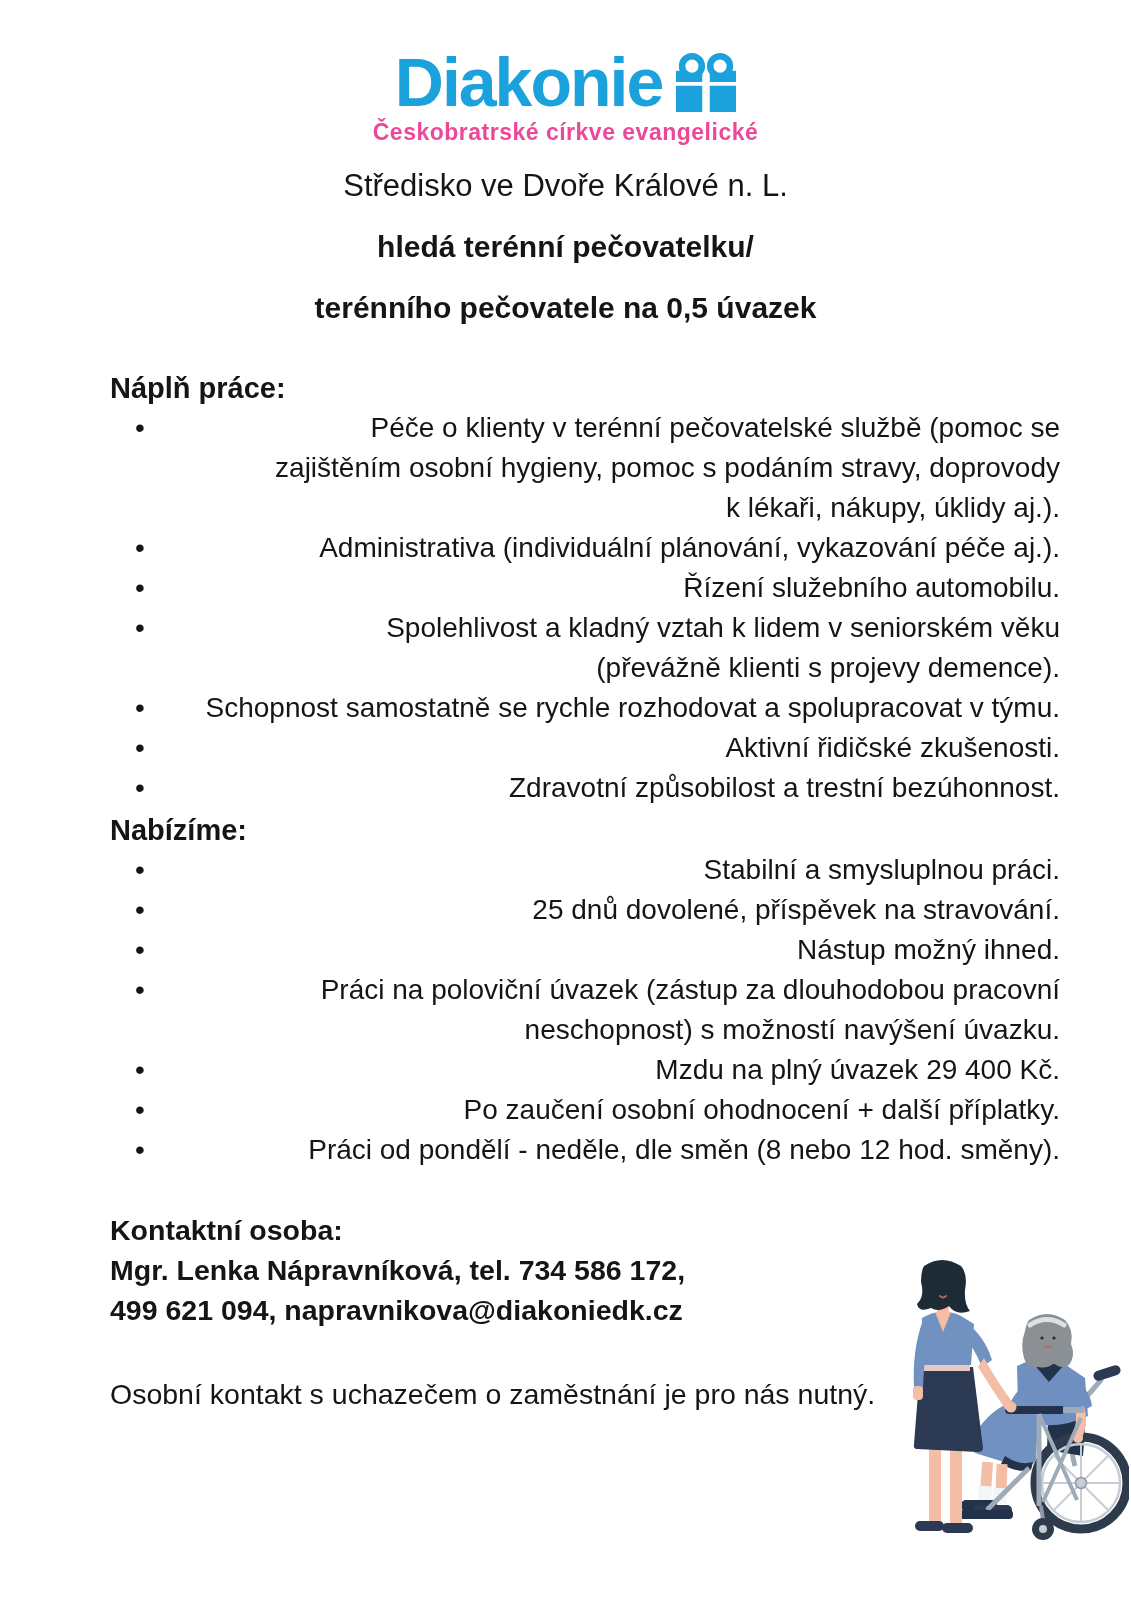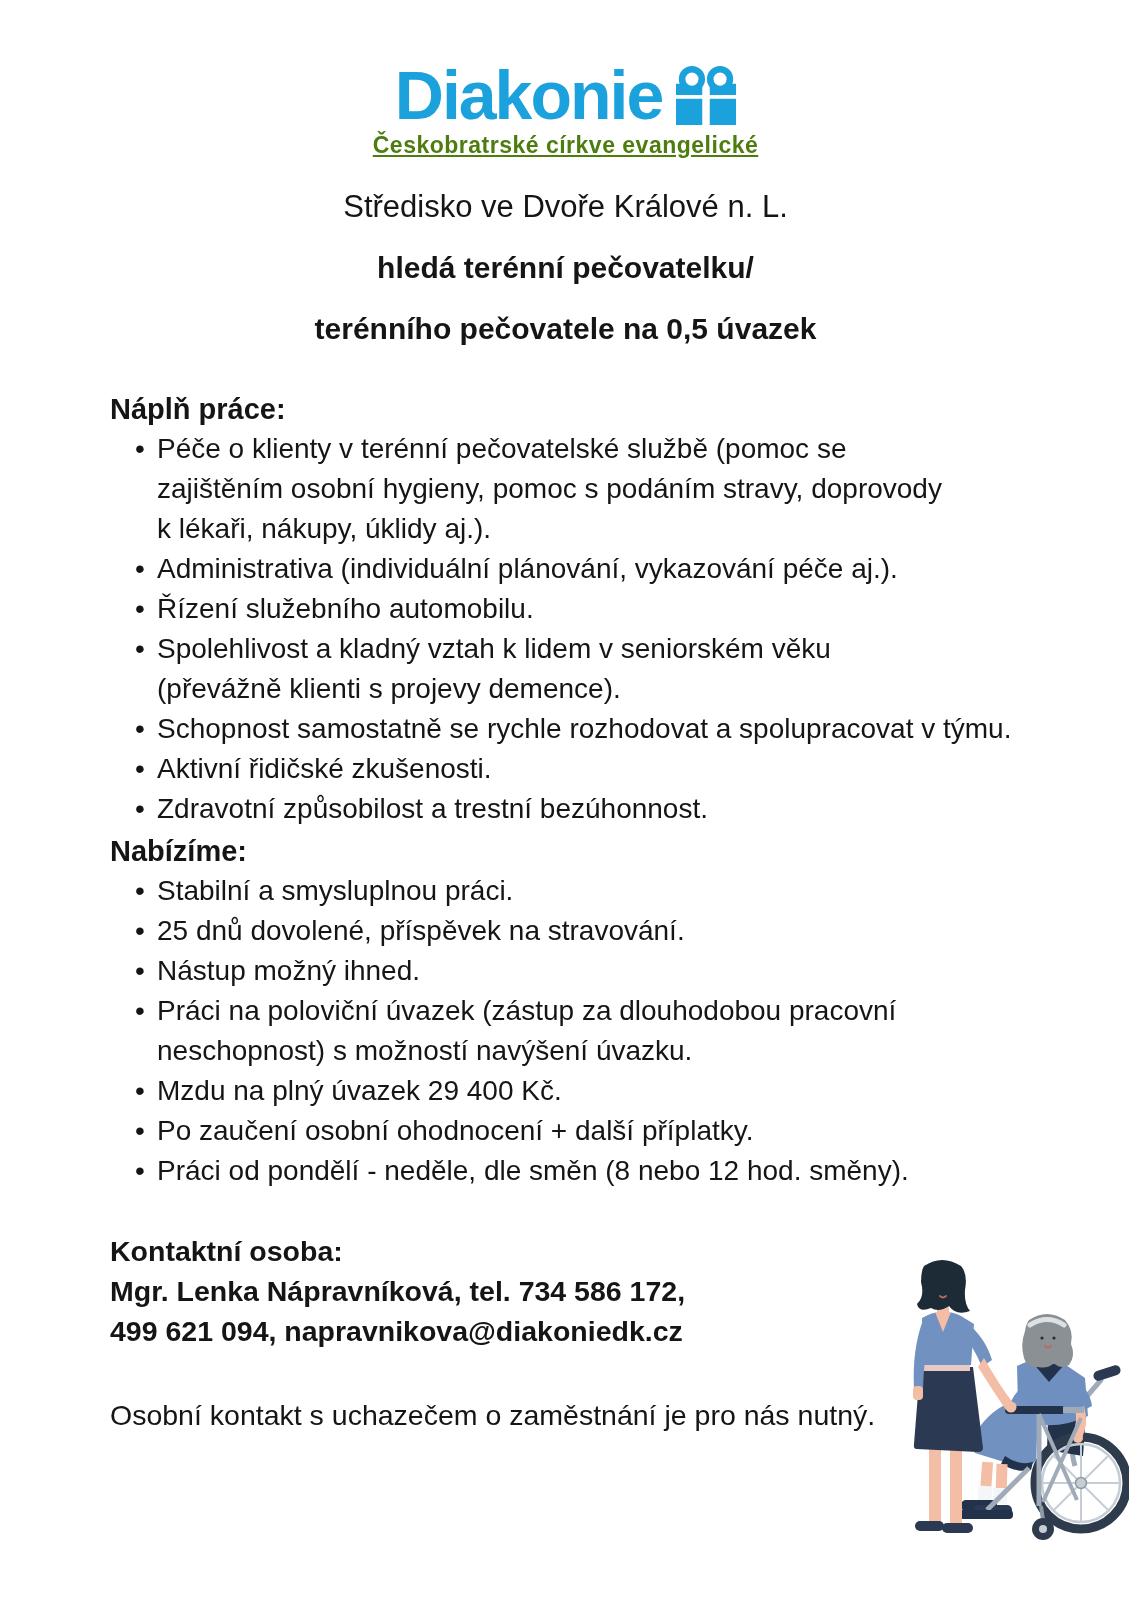--- a/index.html
+++ b/index.html
@@ -6,39 +6,39 @@
   .page{
     position:relative;
     width:1131px;height:1600px;
     background:#ffffff;
     margin:0 auto;
     overflow:hidden;
     font-family:"Liberation Sans", sans-serif;
     color:#151515;
   }
   
-  .logo-block{padding-top:61px;display:flex;flex-direction:column;align-items:center;}
+  .logo-block{padding-top:48px;display:flex;flex-direction:column;align-items:center;}
   .logo-row{display:flex;align-items:center;gap:14px;}
   .logo-word{
     font-size:68px;font-weight:bold;color:#1ba1dc;
     letter-spacing:-2px;line-height:1;
   }
   .logo-mark svg{width:60px;height:60px;display:block;}
   .logo-sub{
     margin-top:3px;
-    font-size:23px;font-weight:bold;color:#4d7c0f;letter-spacing:0.5px;text-decoration:underline;
+    font-size:23px;font-weight:bold;color:#ec4899;letter-spacing:0.5px;
   }
   
-  .venue{margin-top:28px;text-align:center;font-size:31px;line-height:40px;}
+  .venue{margin-top:20px;text-align:center;font-size:31px;line-height:40px;}
   .title{margin:10px 0 0 0;text-align:center;font-size:30px;font-weight:bold;line-height:61px;}
   
   .content{margin:30px 0 0 110px;width:950px;font-size:28px;line-height:40px;}
   .sec-heading{font-size:29px;font-weight:bold;line-height:40px;margin:2px 0 0 0;}
   .content ul{list-style:none;margin:0;padding:0;}
-  .content li{position:relative;padding-left:47px;white-space:pre-line;}
+  .content li{position:relative;padding-left:47px;white-space:pre-line;text-align:right;}
   .content li::before{content:"\2022";position:absolute;left:25px;top:0;}
   .contact{margin-top:40px;font-weight:bold;font-size:28.5px;line-height:40px;}
   .note{margin:44px 0 0 0;font-size:28.5px;line-height:40px;width:800px;}
   
   .illustration{position:absolute;right:2px;bottom:32px;width:250px;height:330px;}
   .illustration svg{width:250px;height:330px;display:block;}
 </style>
 </head>
 <body>
 

